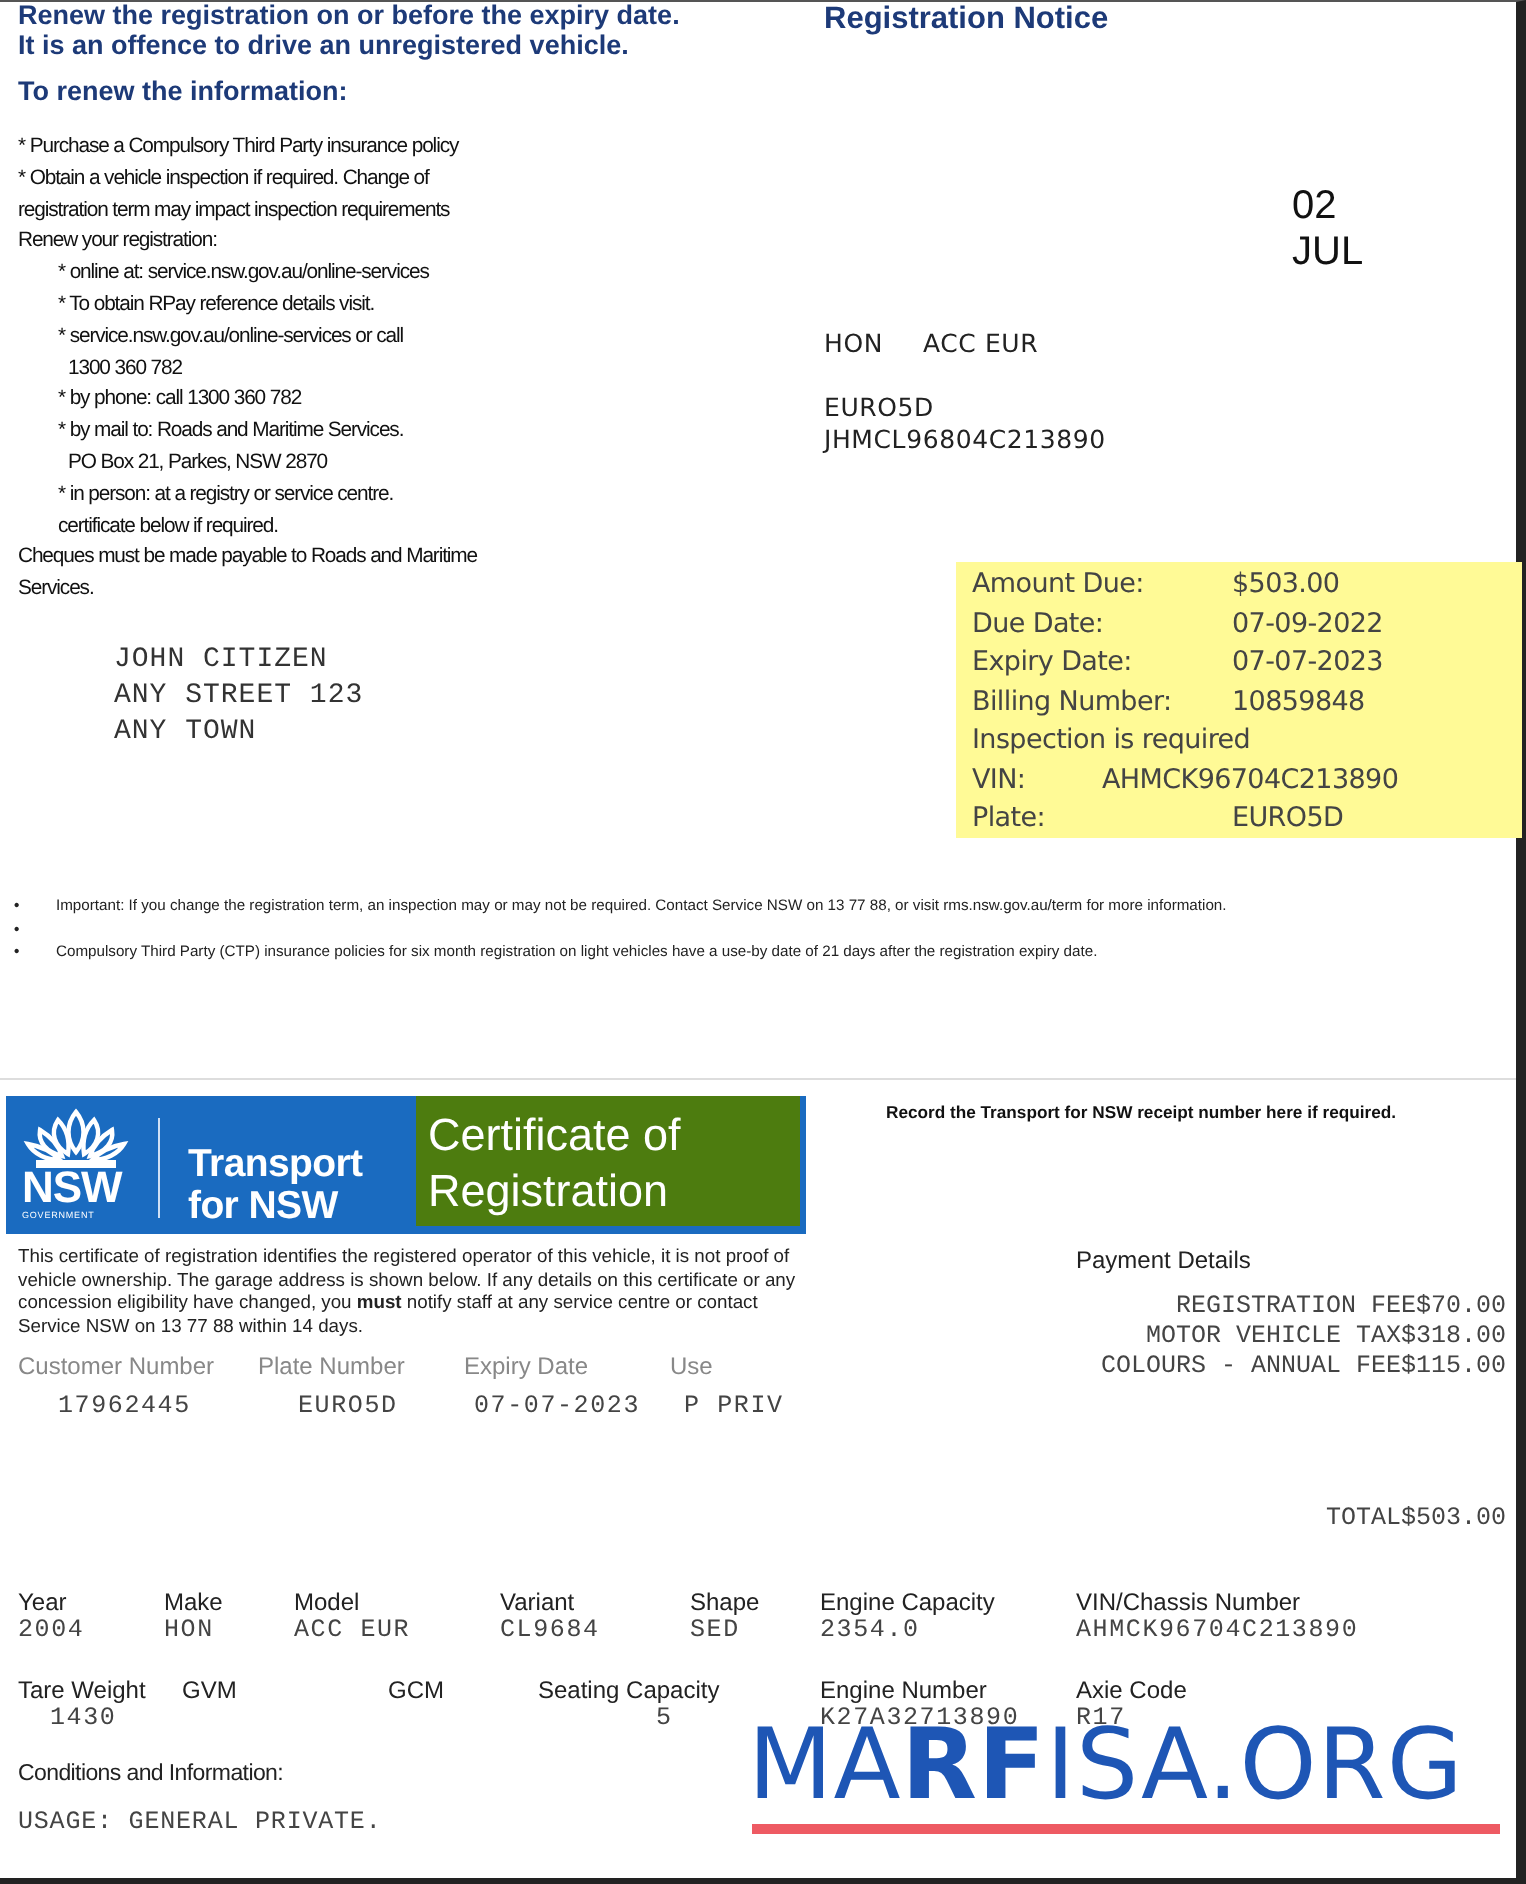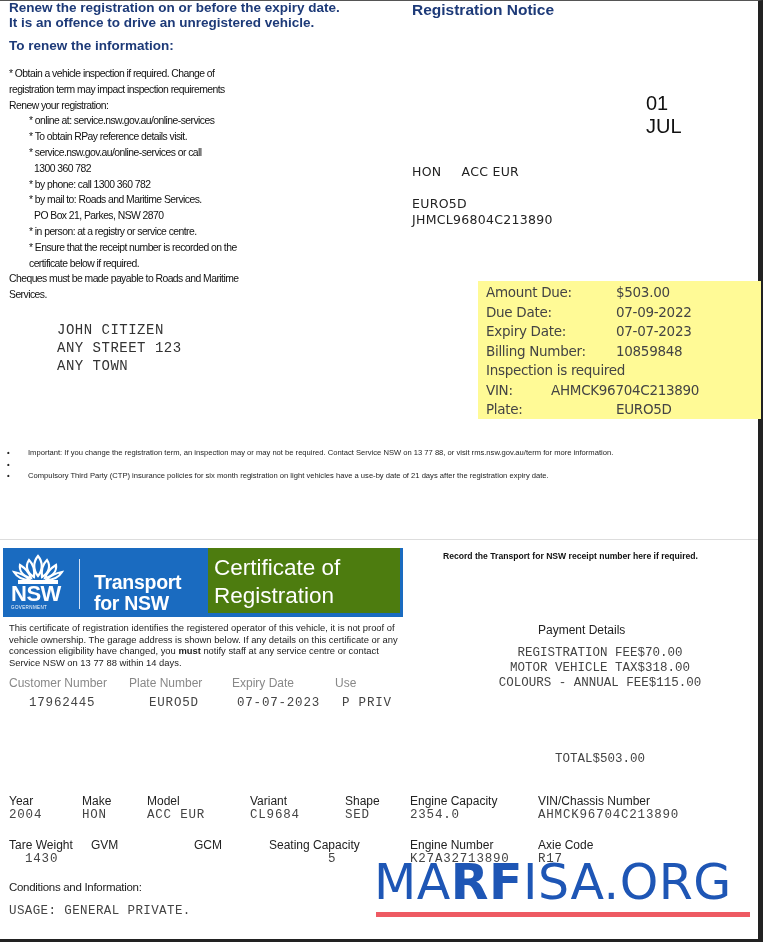--- a/index.html
+++ b/index.html
@@ -49,21 +49,21 @@
   .cert-title { position:absolute; left:6px; top:6px; color:#fff; font-size:22.5px; line-height:28px; }
 
   .receipt-note { left:443px; top:551px; font-size:8.6px; font-weight:bold; color:#111; }
 
   .cert-desc { left:9px; top:622px; width:390px; font-size:9.4px; line-height:11.5px; color:#222; }
   .lbl { font-size:12px; color:#888; }
   .val { font-size:12.5px; color:#444; letter-spacing:0.8px; }
   .lbl-dark { font-size:12px; color:#222; }
 
   .pay-title { left:538px; top:623px; font-size:12px; color:#222; }
-  .pay-row { position:absolute; left:447px; width:306px; display:flex; justify-content:center; font-size:12.5px; color:#444; }
+  .pay-row { position:absolute; left:447px; width:306px; display:flex; justify-content:flex-end; font-size:12.5px; color:#444; }
 
   .cond-lbl { left:9px; top:881px; font-size:11.5px; color:#222; letter-spacing:-0.3px; }
   .cond-val { left:9px; top:904px; font-size:12.5px; color:#444; letter-spacing:0.4px; }
 
   .watermark { left:374px; top:857px; font-size:49px; color:#1e56b5; letter-spacing:0.5px; line-height:52px; font-family:"DejaVu Sans", sans-serif; }
   .watermark b { font-weight:bold; }
   .wm-underline { left:376px; top:912px; width:374px; height:5px; background:#ee5a63; }
 </style>
 </head>
 <body>
@@ -71,45 +71,45 @@
 <div class="page-frame"></div>
 
 <div class="abs navy hdr1">
   <div>Renew the registration on or before the expiry date.</div>
   <div>It is an offence to drive an unregistered vehicle.</div>
 </div>
 <div class="abs navy hdr2">To renew the information:</div>
 <div class="abs navy notice-title">Registration Notice</div>
 
 <div class="abs instr">
+  <div>* Purchase a Compulsory Third Party insurance policy</div>
   <div>* Obtain a vehicle inspection if required. Change of</div>
   <div>registration term may impact inspection requirements</div>
   <div>Renew your registration:</div>
   <div class="ind">* online at: service.nsw.gov.au/online-services</div>
   <div class="ind">* To obtain RPay reference details visit.</div>
   <div class="ind">* service.nsw.gov.au/online-services or call</div>
   <div class="ind2">1300 360 782</div>
   <div class="ind">* by phone: call 1300 360 782</div>
   <div class="ind">* by mail to: Roads and Maritime Services.</div>
   <div class="ind2">PO Box 21, Parkes, NSW 2870</div>
   <div class="ind">* in person: at a registry or service centre.</div>
-  <div class="ind">* Ensure that the receipt number is recorded on the</div>
   <div class="ind">certificate below if required.</div>
   <div>Cheques must be made payable to Roads and Maritime</div>
   <div>Services.</div>
 </div>
 
 <div class="abs mono address">
   <div>JOHN CITIZEN</div>
   <div>ANY STREET 123</div>
   <div>ANY TOWN</div>
 </div>
 
 <div class="abs big-date">
-  <div>01</div>
+  <div>02</div>
   <div>JUL</div>
 </div>
 
 <div class="abs vehline" style="top:164px;">
   <span>HON</span><span style="display:inline-block;width:20px"></span><span>ACC EUR</span>
 </div>
 <div class="abs vehline" style="top:196px;">EURO5D</div>
 <div class="abs vehline" style="top:212px;">JHMCL96804C213890</div>
 
 <div class="abs yellow-box">

